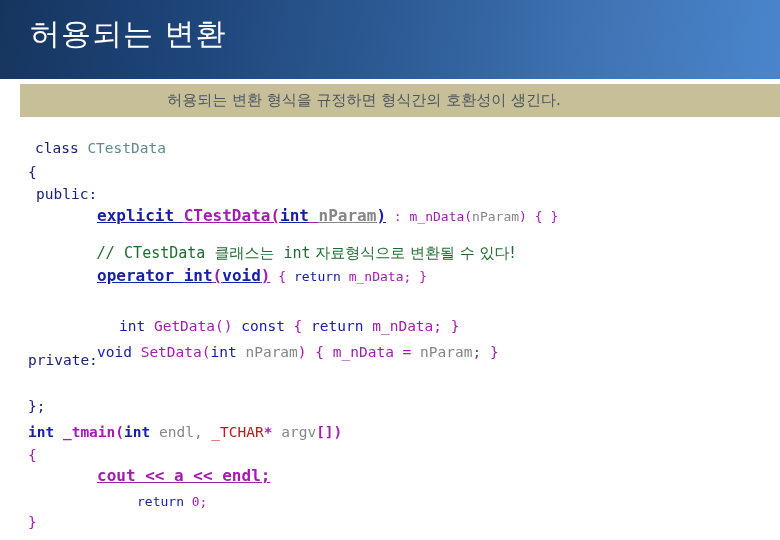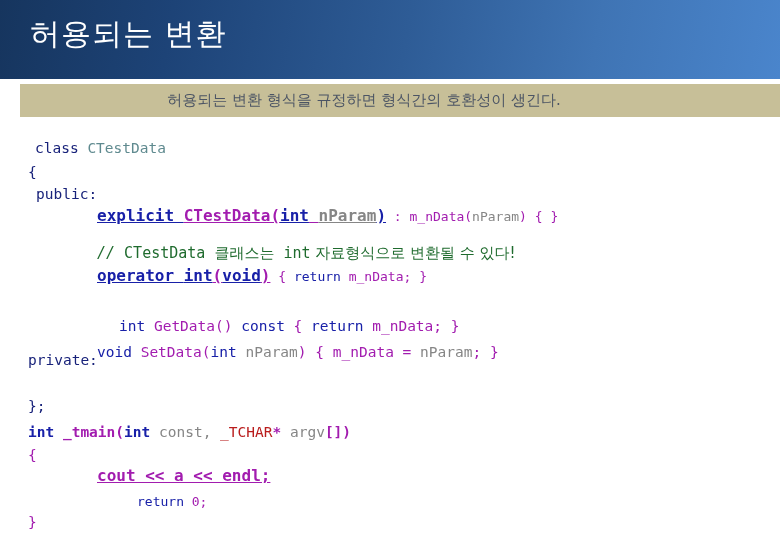--- a/index.html
+++ b/index.html
@@ -125,21 +125,21 @@
 
   <div class="code-line s-base" style="left:97px; top:194px;margin-left:22px;"><span class="kw-b">int</span><span class="plain"> GetData() </span><span class="kw-b">const</span><span class="plain"> { </span><span class="kw-b">return</span><span class="plain"> m_nData; }</span></div>
 
   <div class="code-line s-base" style="left:97px; top:220px;"><span class="kw-b">void</span><span class="plain"> SetData(</span><span class="kw-b">int</span><span class="plain"> </span><span class="param">nParam</span><span class="plain">) { m_nData = </span><span class="param">nParam</span><span class="plain">; }</span></div>
 
   <div class="code-line s-base" style="left:28px; top:228px;"><span class="kw">private:</span></div>
 
 
   <div class="code-line s-base" style="left:28px; top:274px;"><span class="kw">};</span></div>
 
-  <div class="code-line s-base" style="left:28px; top:300px;"><span class="kw-b b">int</span><span class="plain b"> _tmain(</span><span class="kw-b b">int</span><span class="param"> const, </span><span class="tchar">_TCHAR</span><span class="plain b">* </span><span class="param">argv</span><span class="plain b">[])</span></div>
+  <div class="code-line s-base" style="left:28px; top:300px;"><span class="kw-b b">int</span><span class="plain b"> _tmain(</span><span class="kw-b b">int</span><span class="param"> endl, </span><span class="tchar">_TCHAR</span><span class="plain b">* </span><span class="param">argv</span><span class="plain b">[])</span></div>
 
   <div class="code-line s-base" style="left:28px; top:323px;"><span class="plain">{</span></div>
 
   <div class="code-line s-big b u red" style="left:97px; top:342px;"><span>cout &lt;&lt; a &lt;&lt; endl;</span></div>
 
   <div class="code-line s-small" style="left:97px; top:370px;margin-left:40px;"><span class="kw-b">return</span><span class="plain"> 0;</span></div>
 
   <div class="code-line s-base" style="left:28px; top:390px;"><span class="plain">}</span></div>
 
 </div>

